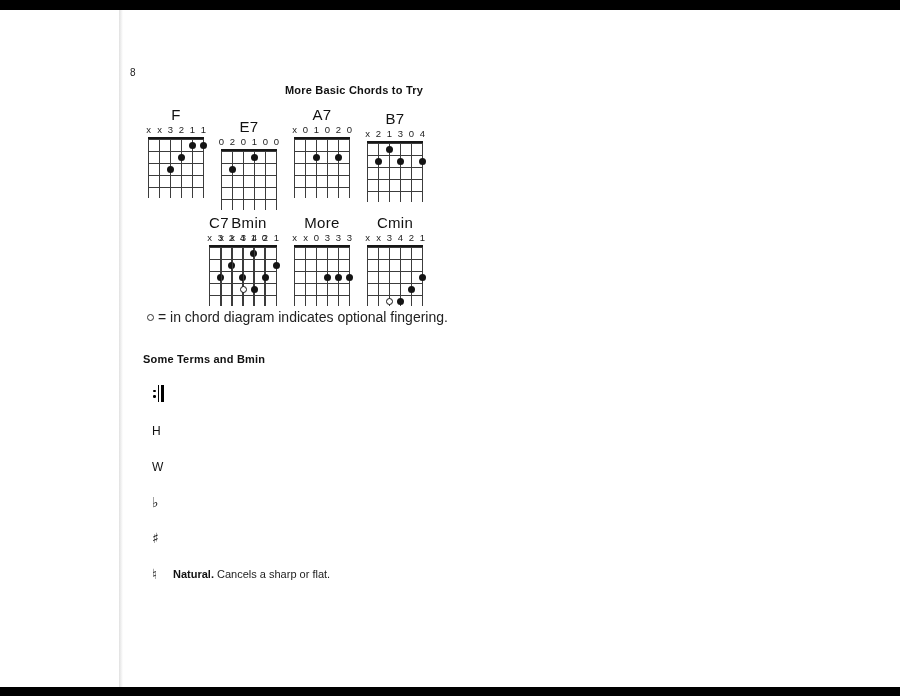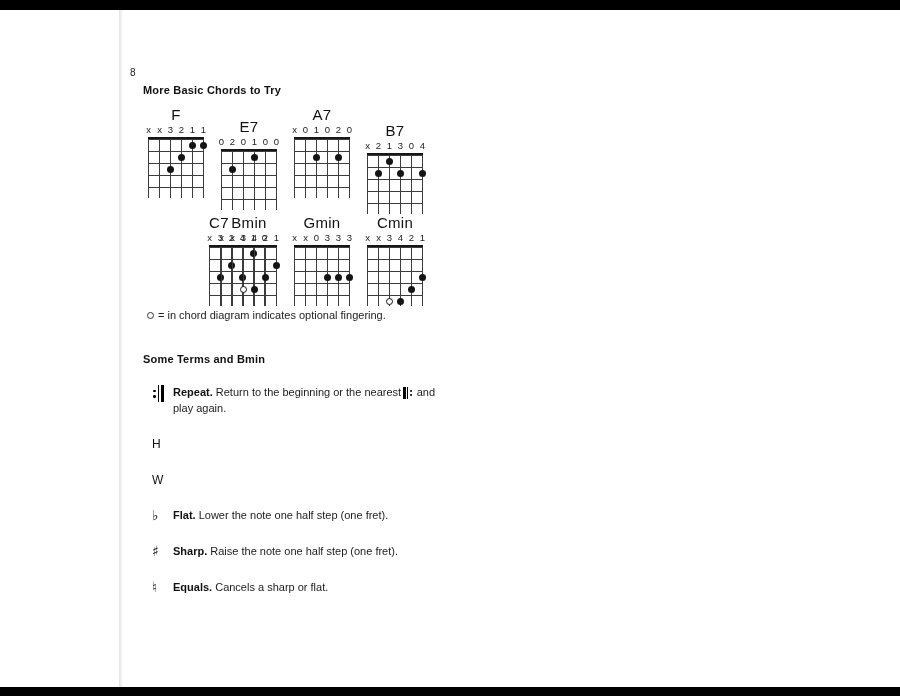--- a/index.html
+++ b/index.html
@@ -13,21 +13,21 @@
   }
   .letterbox { position: absolute; left: 0; width: 900px; background: #000; }
   .letterbox.top { top: 0; height: 10px; }
   .letterbox.bottom { top: 687px; height: 9px; }
   .page-edge {
     position: absolute; left: 119px; top: 10px; width: 4px; height: 677px;
     background: linear-gradient(to right, #d6d6d6, #ffffff); opacity: .75;
   }
   .page-number { position: absolute; left: 130px; top: 67px; font-size: 10px; }
   .section-title { position: absolute; font-size: 11px; font-weight: bold; letter-spacing: .2px; color: #111; }
-  .section-title.chords { left: 143px; top: 84px; }
+  .section-title.chords { left: 143px; top: 84px; text-align: right; }
   .section-title.terms  { left: 143px; top: 353px; }
 
   
   .chords { position: absolute; left: 148px; top: 106px; width: 280px; height: 205px; }
   .chord { position: absolute; width: 56px; }
   .chord-name { text-align: center; font-size: 15px; height: 18px; letter-spacing: .3px; color: #111; }
   .chord-fingering { position: relative; height: 13px; }
   .chord-fingering span {
     position: absolute; top: 0; width: 11px; text-align: center;
     font-size: 9.5px; color: #222;
@@ -41,21 +41,21 @@
   }
   .dot {
     position: absolute; width: 7px; height: 7px; border-radius: 50%;
     background: #141414;
   }
   .dot.open { background: #fff; border: 1px solid #141414; }
 
   .opt-note {
     position: absolute; left: 147px; top: 309px;
     display: flex; align-items: center; gap: 4px;
-    font-size: 11px; color: #222;
+    font-size: 14px; color: #222;
   }
   .opt-circle { width: 7px; height: 7px; border: 1px solid #333; border-radius: 50%; display: inline-block; background: #fff; }
 
   
   .terms { position: absolute; left: 152px; top: 385px; width: 320px; }
   .term-row { display: flex; margin-bottom: 22px; }
   .term-symbol { width: 21px; flex: none; font-size: 12px; line-height: 14px; color: #111; }
   .term-symbol .music { font-size: 14px; line-height: 13px; font-family: "DejaVu Sans", sans-serif; }
   .term-text { width: 272px; font-size: 11px; line-height: 13px; color: #1c1c1c; }
   .term-text b { font-weight: bold; color: #111; }
@@ -124,21 +124,21 @@
           <span style="left: 17px;">1</span>
           <span style="left: 28px;">0</span>
           <span style="left: 39px;">2</span>
           <span style="left: 50px;">0</span>
         </div>
         <div class="chord-grid">
           <span class="dot" style="left: 19px; top: 15px;"></span>
           <span class="dot" style="left: 41px; top: 15px;"></span>
         </div>
       </div>
-      <div class="chord" style="left: 219px; top: 16px;">
+      <div class="chord" style="left: 219px; top: 4px;">
         <div class="chord-name">B7</div>
         <div class="chord-fingering">
           <span style="left: -5px;">x</span>
           <span style="left: 6px;">2</span>
           <span style="left: 17px;">1</span>
           <span style="left: 28px;">3</span>
           <span style="left: 39px;">0</span>
           <span style="left: 50px;">4</span>
         </div>
         <div class="chord-grid">
@@ -176,21 +176,21 @@
           <span style="left: 50px;">1</span>
         </div>
         <div class="chord-grid">
           <span class="dot open" style="left: 19px; top: 39px;"></span>
           <span class="dot" style="left: 30px; top: 39px;"></span>
           <span class="dot" style="left: 41px; top: 27px;"></span>
           <span class="dot" style="left: 52px; top: 15px;"></span>
         </div>
       </div>
       <div class="chord" style="left: 146px; top: 108px;">
-        <div class="chord-name">Gmin</div>
+        <div class="chord-name">More</div>
         <div class="chord-fingering">
           <span style="left: -5px;">x</span>
           <span style="left: 6px;">x</span>
           <span style="left: 17px;">0</span>
           <span style="left: 28px;">3</span>
           <span style="left: 39px;">3</span>
           <span style="left: 50px;">3</span>
         </div>
         <div class="chord-grid">
           <span class="dot" style="left: 30px; top: 27px;"></span>
@@ -227,43 +227,33 @@
   <div class="terms">
       <div class="term-row">
         <div class="term-symbol"><span class="rpt">
             <span class="dots">
               <i></i>
               <i></i>
             </span>
             <span class="bar-thin"></span>
             <span class="bar-thick"></span>
           </span></div>
-        <div class="term-text"><b>Repeat.</b> Return to the beginning or the nearest<span class="rpt sm">
-            <span class="bar-thick"></span>
-            <span class="bar-thin"></span>
-            <span class="dots">
-              <i></i>
-              <i></i>
-            </span>
-          </span> and play again.</div>
       </div>
       <div class="term-row">
         <div class="term-symbol"><span>H</span></div>
       </div>
       <div class="term-row">
         <div class="term-symbol"><span>W</span></div>
       </div>
       <div class="term-row">
         <div class="term-symbol"><span class="music">♭</span></div>
-        <div class="term-text"><b>Flat.</b> Lower the note one half step (one fret).</div>
       </div>
       <div class="term-row">
         <div class="term-symbol"><span class="music">♯</span></div>
-        <div class="term-text"><b>Sharp.</b> Raise the note one half step (one fret).</div>
       </div>
       <div class="term-row">
         <div class="term-symbol"><span class="music">♮</span></div>
-        <div class="term-text"><b>Equals.</b> Cancels a sharp or flat.</div>
+        <div class="term-text"><b>Natural.</b> Cancels a sharp or flat.</div>
       </div>
     </div>
 </div>
 
 <div class="letterbox bottom"></div>
 
 </body></html>

